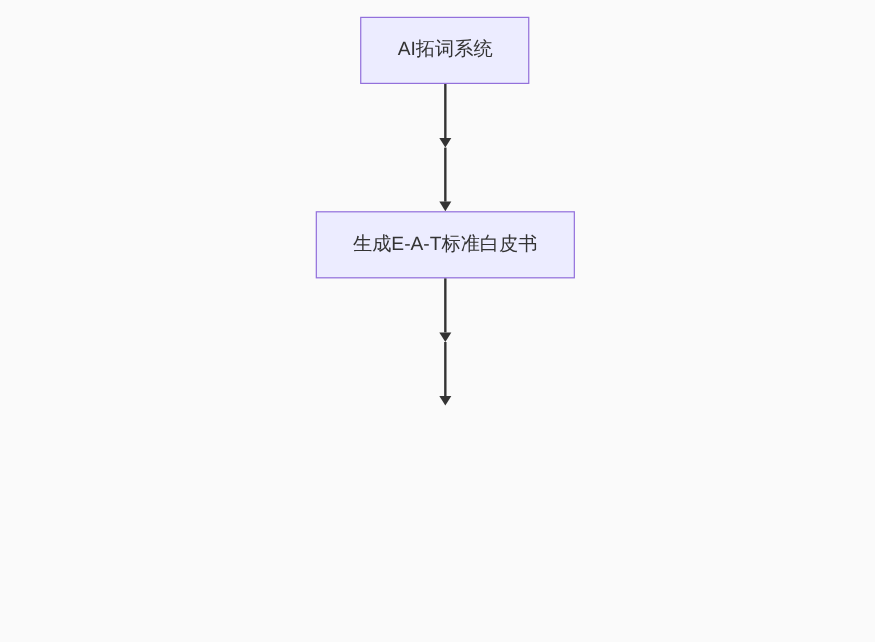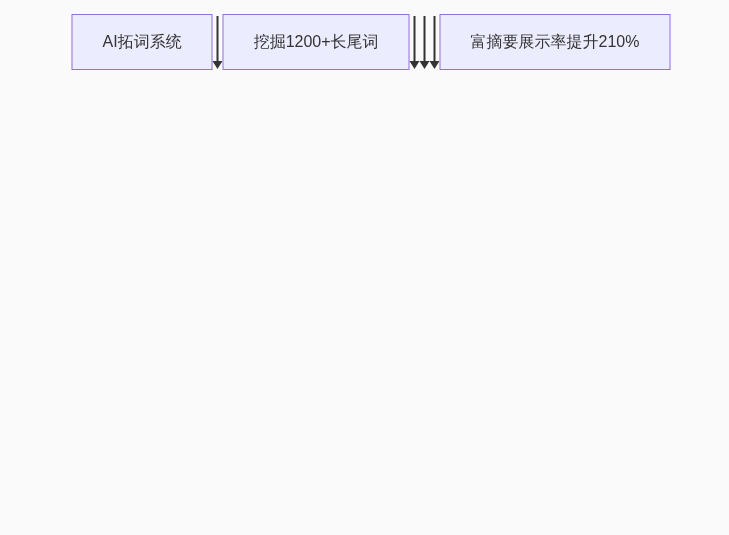--- a/index.html
+++ b/index.html
@@ -18,21 +18,21 @@
     height: 535px;
     background: var(--canvas-bg, #fafafa);
     overflow: hidden;
   }
   .flow-column {
     position: absolute;
     top: 14px;
     left: 371px;
     transform: translateX(-50%);
     display: flex;
-    flex-direction: row;
+    flex-direction: column;
     align-items: center;
   }
   .flow-node {
     display: flex;
     align-items: center;
     justify-content: center;
     height: 56px;
     padding: 0 30px;
     background: var(--node-fill, #ECECFF);
     border: 1px solid var(--node-border, #9370DB);
@@ -68,39 +68,36 @@
 
     <div class="flow-node">
       <span>AI拓词系统</span>
     </div>
 
     <div class="edge">
       <div class="edge-line"></div>
       <div class="edge-head"></div>
     </div>
 
+
+    <div class="edge">
+      <div class="edge-line"></div>
+      <div class="edge-head"></div>
+    </div>
+
     <div class="flow-node">
-      <span>挖掘1200+长尾词</span>
+      <span>生成E-A-T标准白皮书</span>
     </div>
 
     <div class="edge">
       <div class="edge-line"></div>
       <div class="edge-head"></div>
     </div>
 
 
     <div class="edge">
       <div class="edge-line"></div>
       <div class="edge-head"></div>
     </div>
 
 
-    <div class="edge">
-      <div class="edge-line"></div>
-      <div class="edge-head"></div>
-    </div>
-
-    <div class="flow-node">
-      <span>富摘要展示率提升210%</span>
-    </div>
-
   </div>
 </div>
 
 </body></html>

